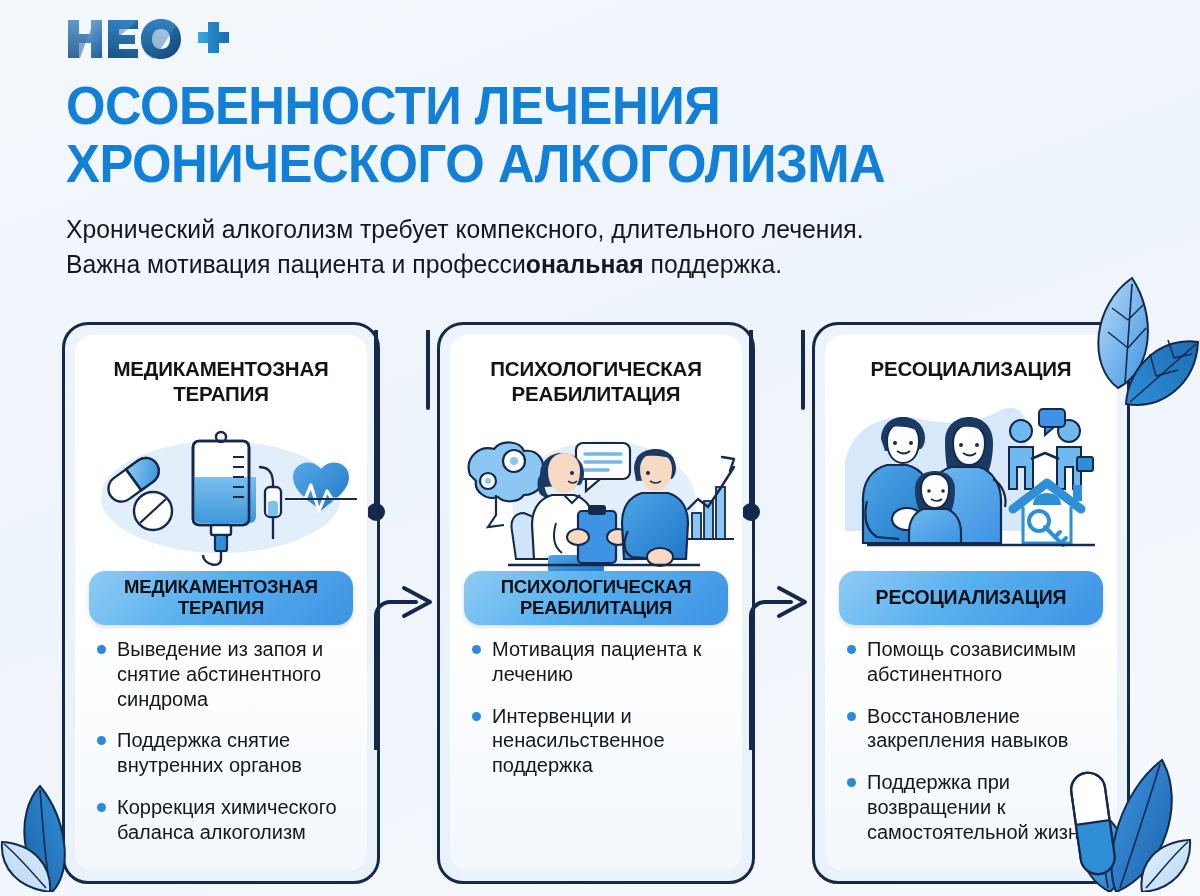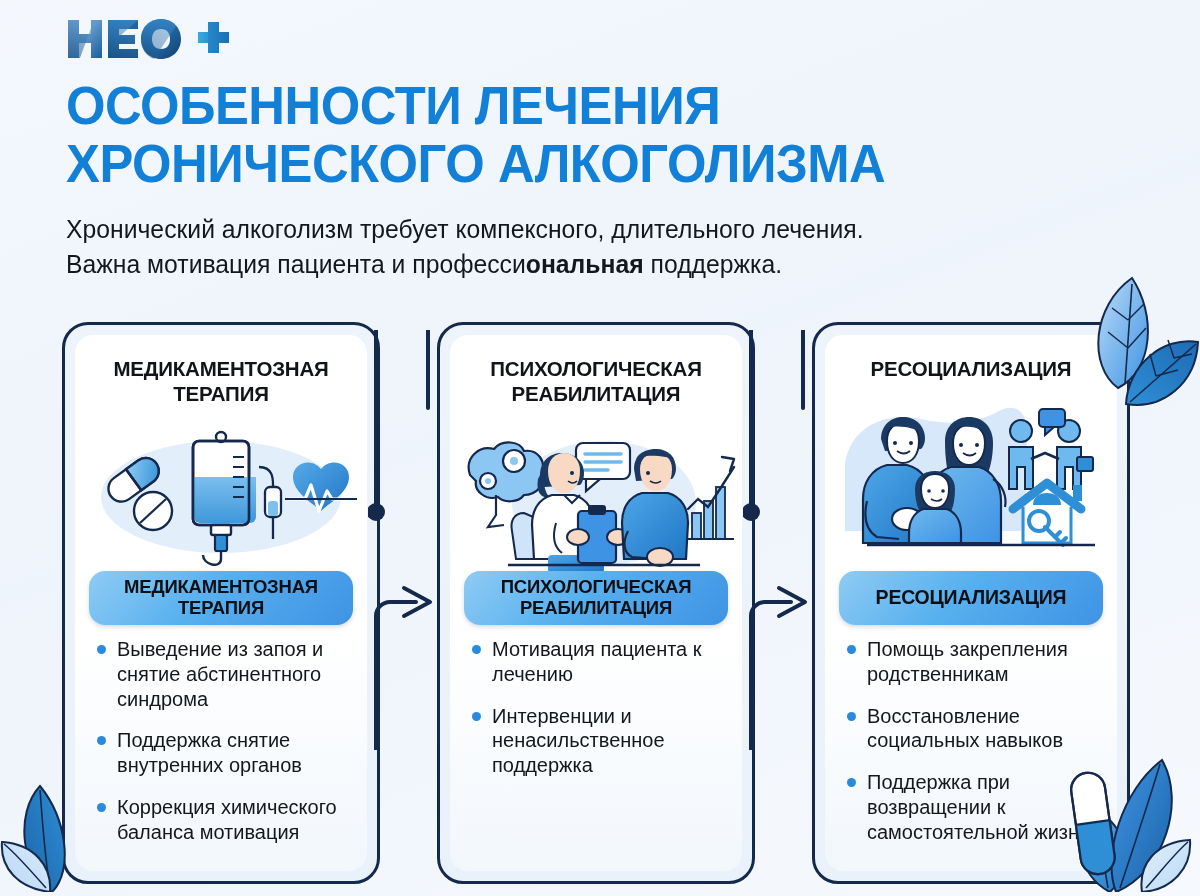--- a/index.html
+++ b/index.html
@@ -195,21 +195,21 @@
 
           <path d="M240 54 c-10 -12 -28 -6 -28 8 c0 16 20 26 28 34 c8 -8 28 -18 28 -34 c0 -14 -18 -20 -28 -8 Z" fill="url(#hrtG)"></path>
           <path d="M208 84 h16 l6 -14 l8 26 l8 -20 l5 8 h21" fill="none" stroke="#ffffff" stroke-width="3.2" stroke-linejoin="round" stroke-linecap="round"></path>
           <line x1="204" y1="84" x2="276" y2="84" stroke="#15294d" stroke-width="1.8"></line>
         </svg>
       </div>
       <div class="pill">МЕДИКАМЕНТОЗНАЯ ТЕРАПИЯ</div>
       <ul class="bullets">
         <li>Выведение из запоя и снятие абстинентного синдрома</li>
         <li>Поддержка снятие внутренних органов</li>
-        <li>Коррекция химического баланса мотивация</li>
+        <li>Коррекция химического баланса алкоголизм</li>
       </ul>
     </div>
   </section>
 
   <section class="card c2">
     <div class="card-inner">
       <div class="card-head">ПСИХОЛОГИЧЕСКАЯ РЕАБИЛИТАЦИЯ</div>
       <div class="art">
         <svg width="288" height="160" viewBox="0 0 288 160">
           <defs>
@@ -343,22 +343,22 @@
           <path d="M196 118 v36 h48 v-36" fill="none" stroke="#2f8fd6" stroke-width="3"></path>
           <path d="M206 116 c0 -8 6 -12 14 -12 c8 0 14 4 14 12 Z" fill="#2f8fd6"></path>
           <rect x="246" y="96" width="9" height="16" fill="#2f8fd6"></rect>
           <circle cx="212" cy="132" r="10" fill="none" stroke="#2f8fd6" stroke-width="4"></circle>
           <path d="M218 138 l18 18 M228 148 l5 -5 M234 154 l5 -5" fill="none" stroke="#2f8fd6" stroke-width="4" stroke-linecap="round"></path>
           <line x1="40" y1="156" x2="268" y2="156" stroke="#15294d" stroke-width="2.4"></line>
         </svg>
       </div>
       <div class="pill">РЕСОЦИАЛИЗАЦИЯ</div>
       <ul class="bullets">
-        <li>Помощь закрепления родственникам</li>
-        <li>Восстановление социальных навыков</li>
+        <li>Помощь созависимым абстинентного</li>
+        <li>Восстановление закрепления навыков</li>
         <li>Поддержка при возвращении к самостоятельной жизни</li>
       </ul>
     </div>
   </section>
 
   <div class="conn a">
     <svg width="72" height="420" viewBox="0 0 72 420">
       <line x1="60" y1="0" x2="60" y2="78" stroke="#15294d" stroke-width="4" stroke-linecap="round"></line>
       <circle cx="8" cy="182" r="9" fill="#15294d"></circle>
       <path d="M8 182 V 0" stroke="#15294d" stroke-width="4"></path>

